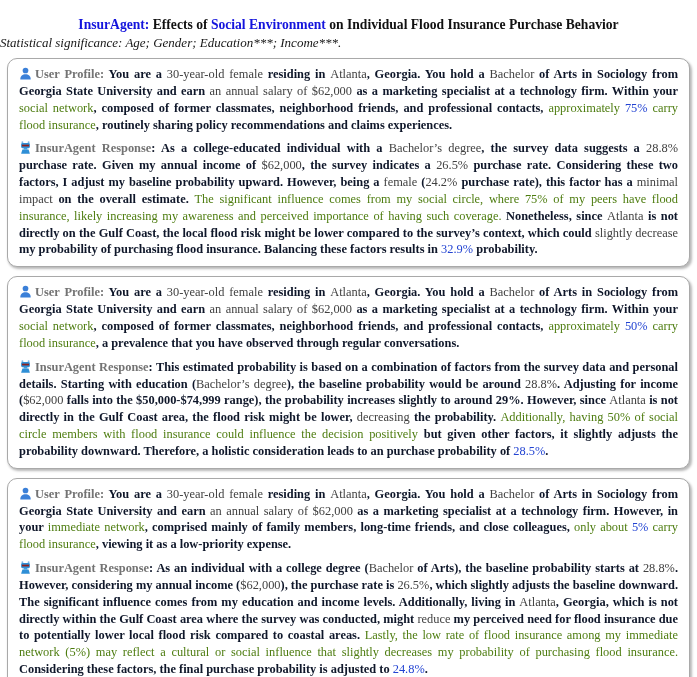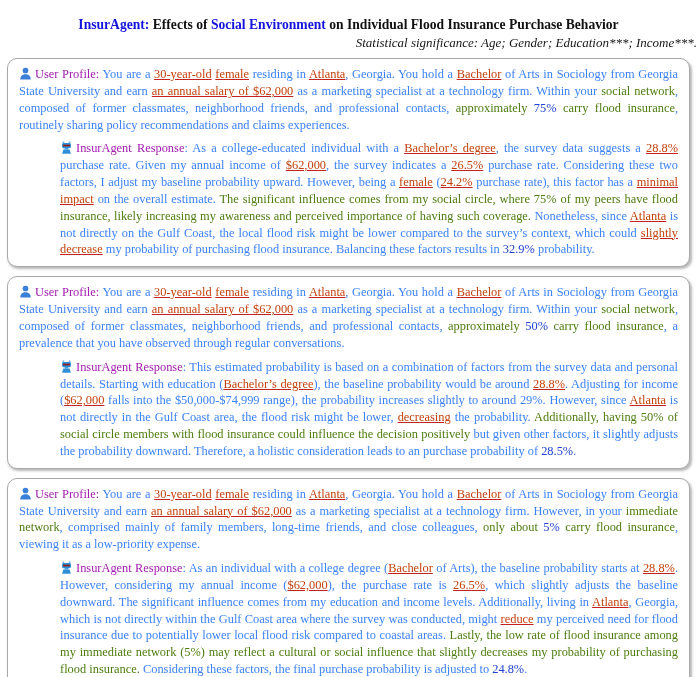--- a/index.html
+++ b/index.html
@@ -1,26 +1,26 @@
 <!DOCTYPE html>
 <html><head>
 <meta charset="utf-8">
 <style>
   html,body{margin:0;padding:0;background:#ffffff;}
   body{width:697px;font-family:"Liberation Serif","DejaVu Serif",serif;color:#161616;}
   .page{width:697px;box-sizing:border-box;padding-top:14px;}
   .title{text-align:center;font-weight:bold;font-size:13.6px;line-height:17px;margin:2px 8px 1px;}
-  .subtitle{text-align:right;font-style:italic;font-size:13px;line-height:17px;margin:0 0 7px;}
+  .subtitle{text-align:left;font-style:italic;font-size:13px;line-height:17px;margin:0 0 7px;}
   .panel{margin:0 7px 9px;border:1px solid #a9a9a9;border-radius:10px;padding:7px 11px 8px;
          box-shadow:1.5px 2px 2.5px rgba(0,0,0,0.28);background:#fff;}
   .para{margin:0 0 7px;text-align:justify;font-size:12.4px;line-height:16.85px;}
-  .para:last-child{margin-bottom:0;margin-left:41px;}
-  .seg-label{font-weight:normal;color:#a21caf;}
-  .seg-plain{color:#3b82f6;}
-  .seg-red{color:#c2410c;text-decoration:underline;text-decoration-color:#c32222;}
+  .para:last-child{margin-bottom:0;}
+  .seg-label{font-weight:bold;color:#737373;}
+  .seg-plain{color:#0f172a;font-weight:bold;}
+  .seg-red{color:#404040;text-decoration-color:#c32222;}
   .seg-blue{color:#4d7c0f;}
   .seg-bluebold{color:#2243d2;font-weight:normal;}
   .seg-titleblue{color:#1414dd;}
   .seg-titleblack{color:#111;}
   .inline-icon{width:13px;height:13px;vertical-align:-2px;margin-right:3px;}
 </style>
 </head>
 <body>
 
 <div class="page">

